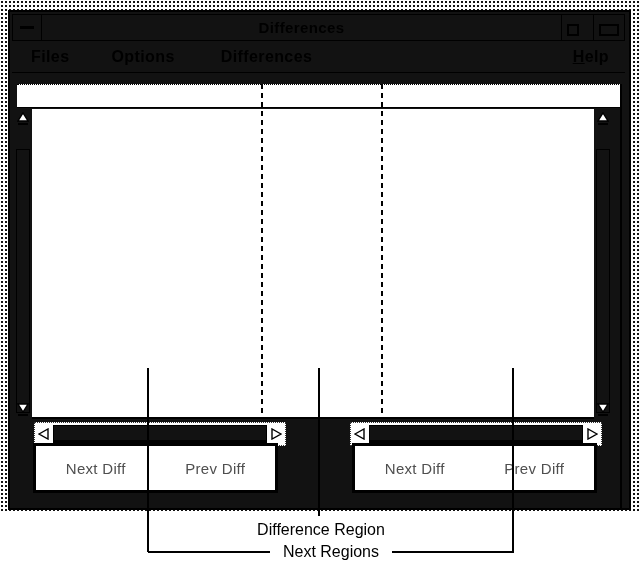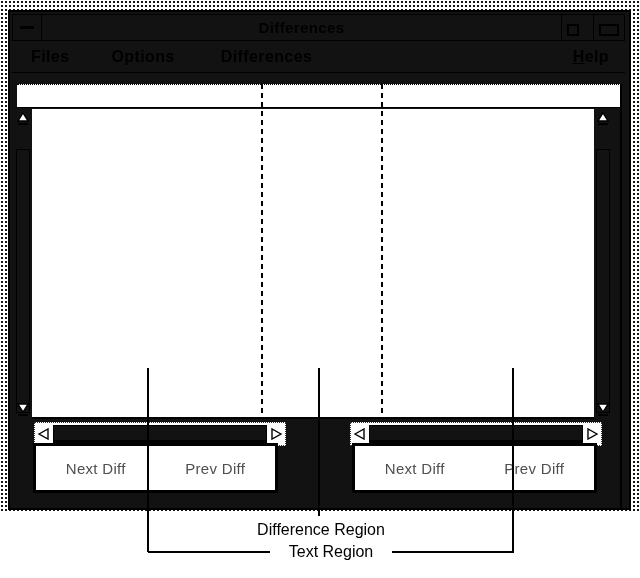--- a/index.html
+++ b/index.html
@@ -186,15 +186,15 @@
   <div class="abs dashline" style="left:261px;top:84px;height:335px;"></div>
   <div class="abs dashline" style="left:381px;top:84px;height:335px;"></div>
 
   <div class="abs callout-v" style="left:147px;top:368px;height:184px;"></div>
   <div class="abs callout-v" style="left:318px;top:368px;height:148px;"></div>
   <div class="abs callout-v" style="left:512px;top:368px;height:184px;"></div>
   <div class="abs callout-h" style="left:148px;top:551px;width:122px;"></div>
   <div class="abs callout-h" style="left:392px;top:551px;width:122px;"></div>
 
   <div class="abs anno" style="left:230px;top:499px;width:182px;margin-top:22px;">Difference Region</div>
-  <div class="abs anno" style="left:270px;top:543px;width:122px;">Text Region</div>
+  <div class="abs anno" style="left:270px;top:543px;width:122px;">Next Regions</div>
 
 </div>
 
 </body></html>

